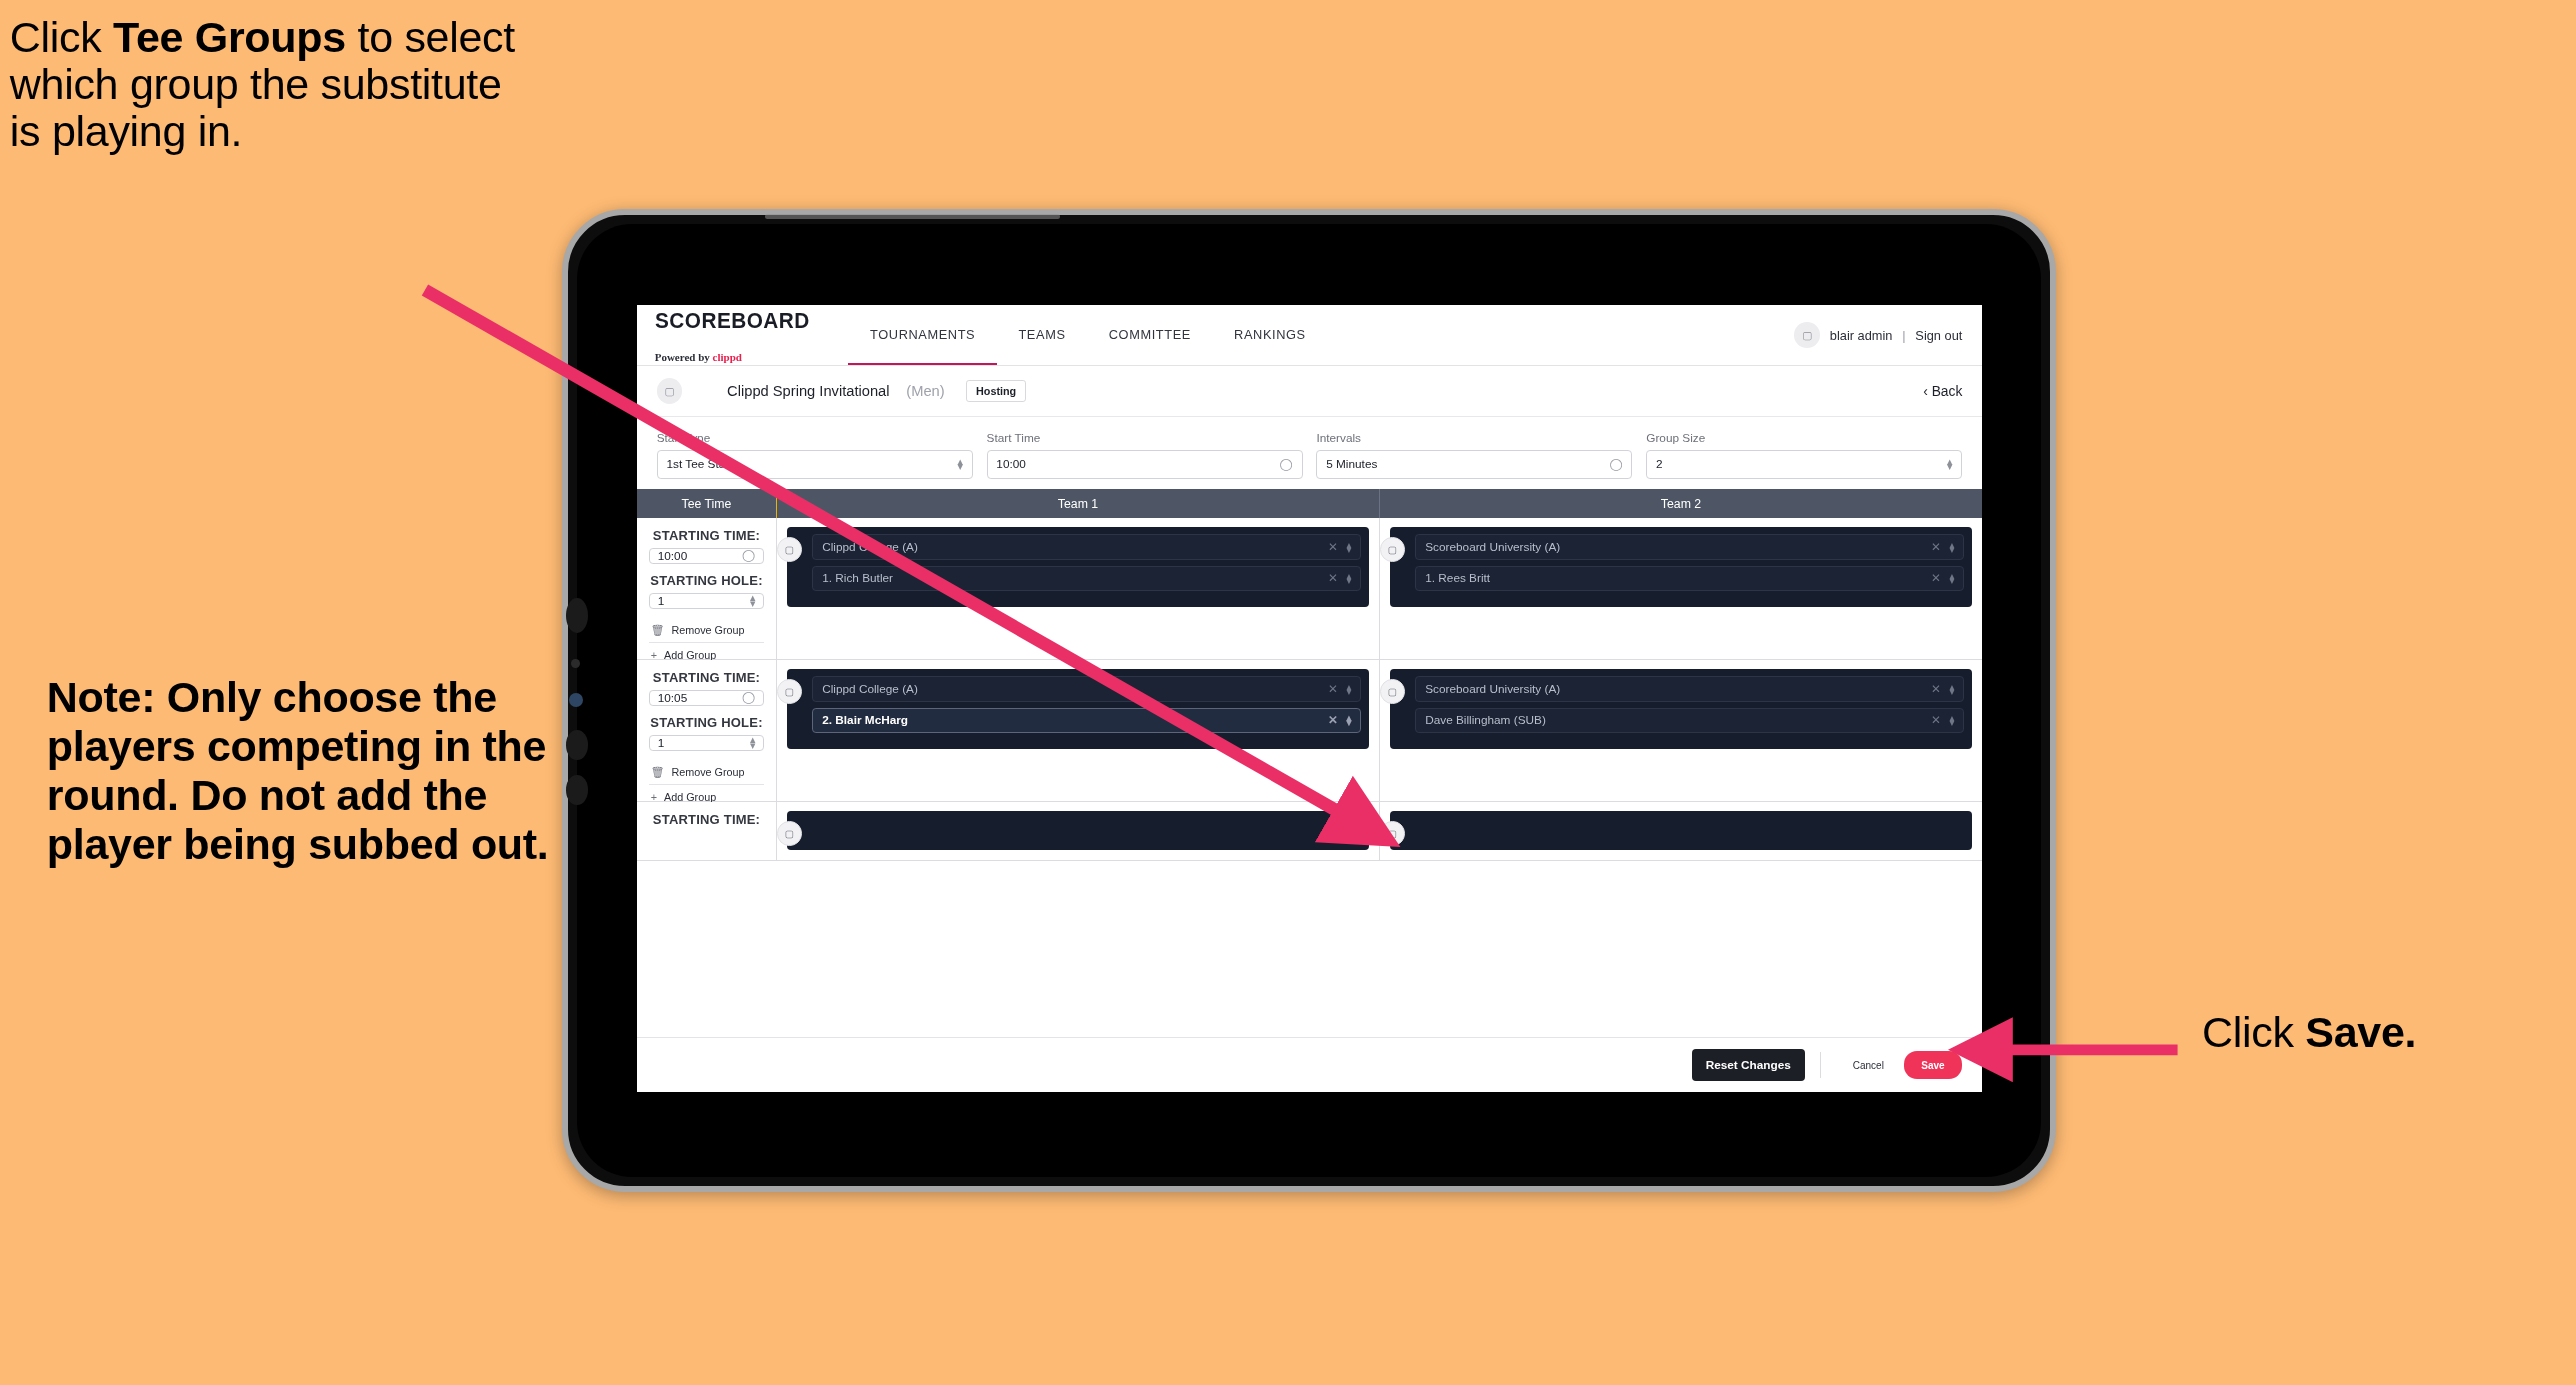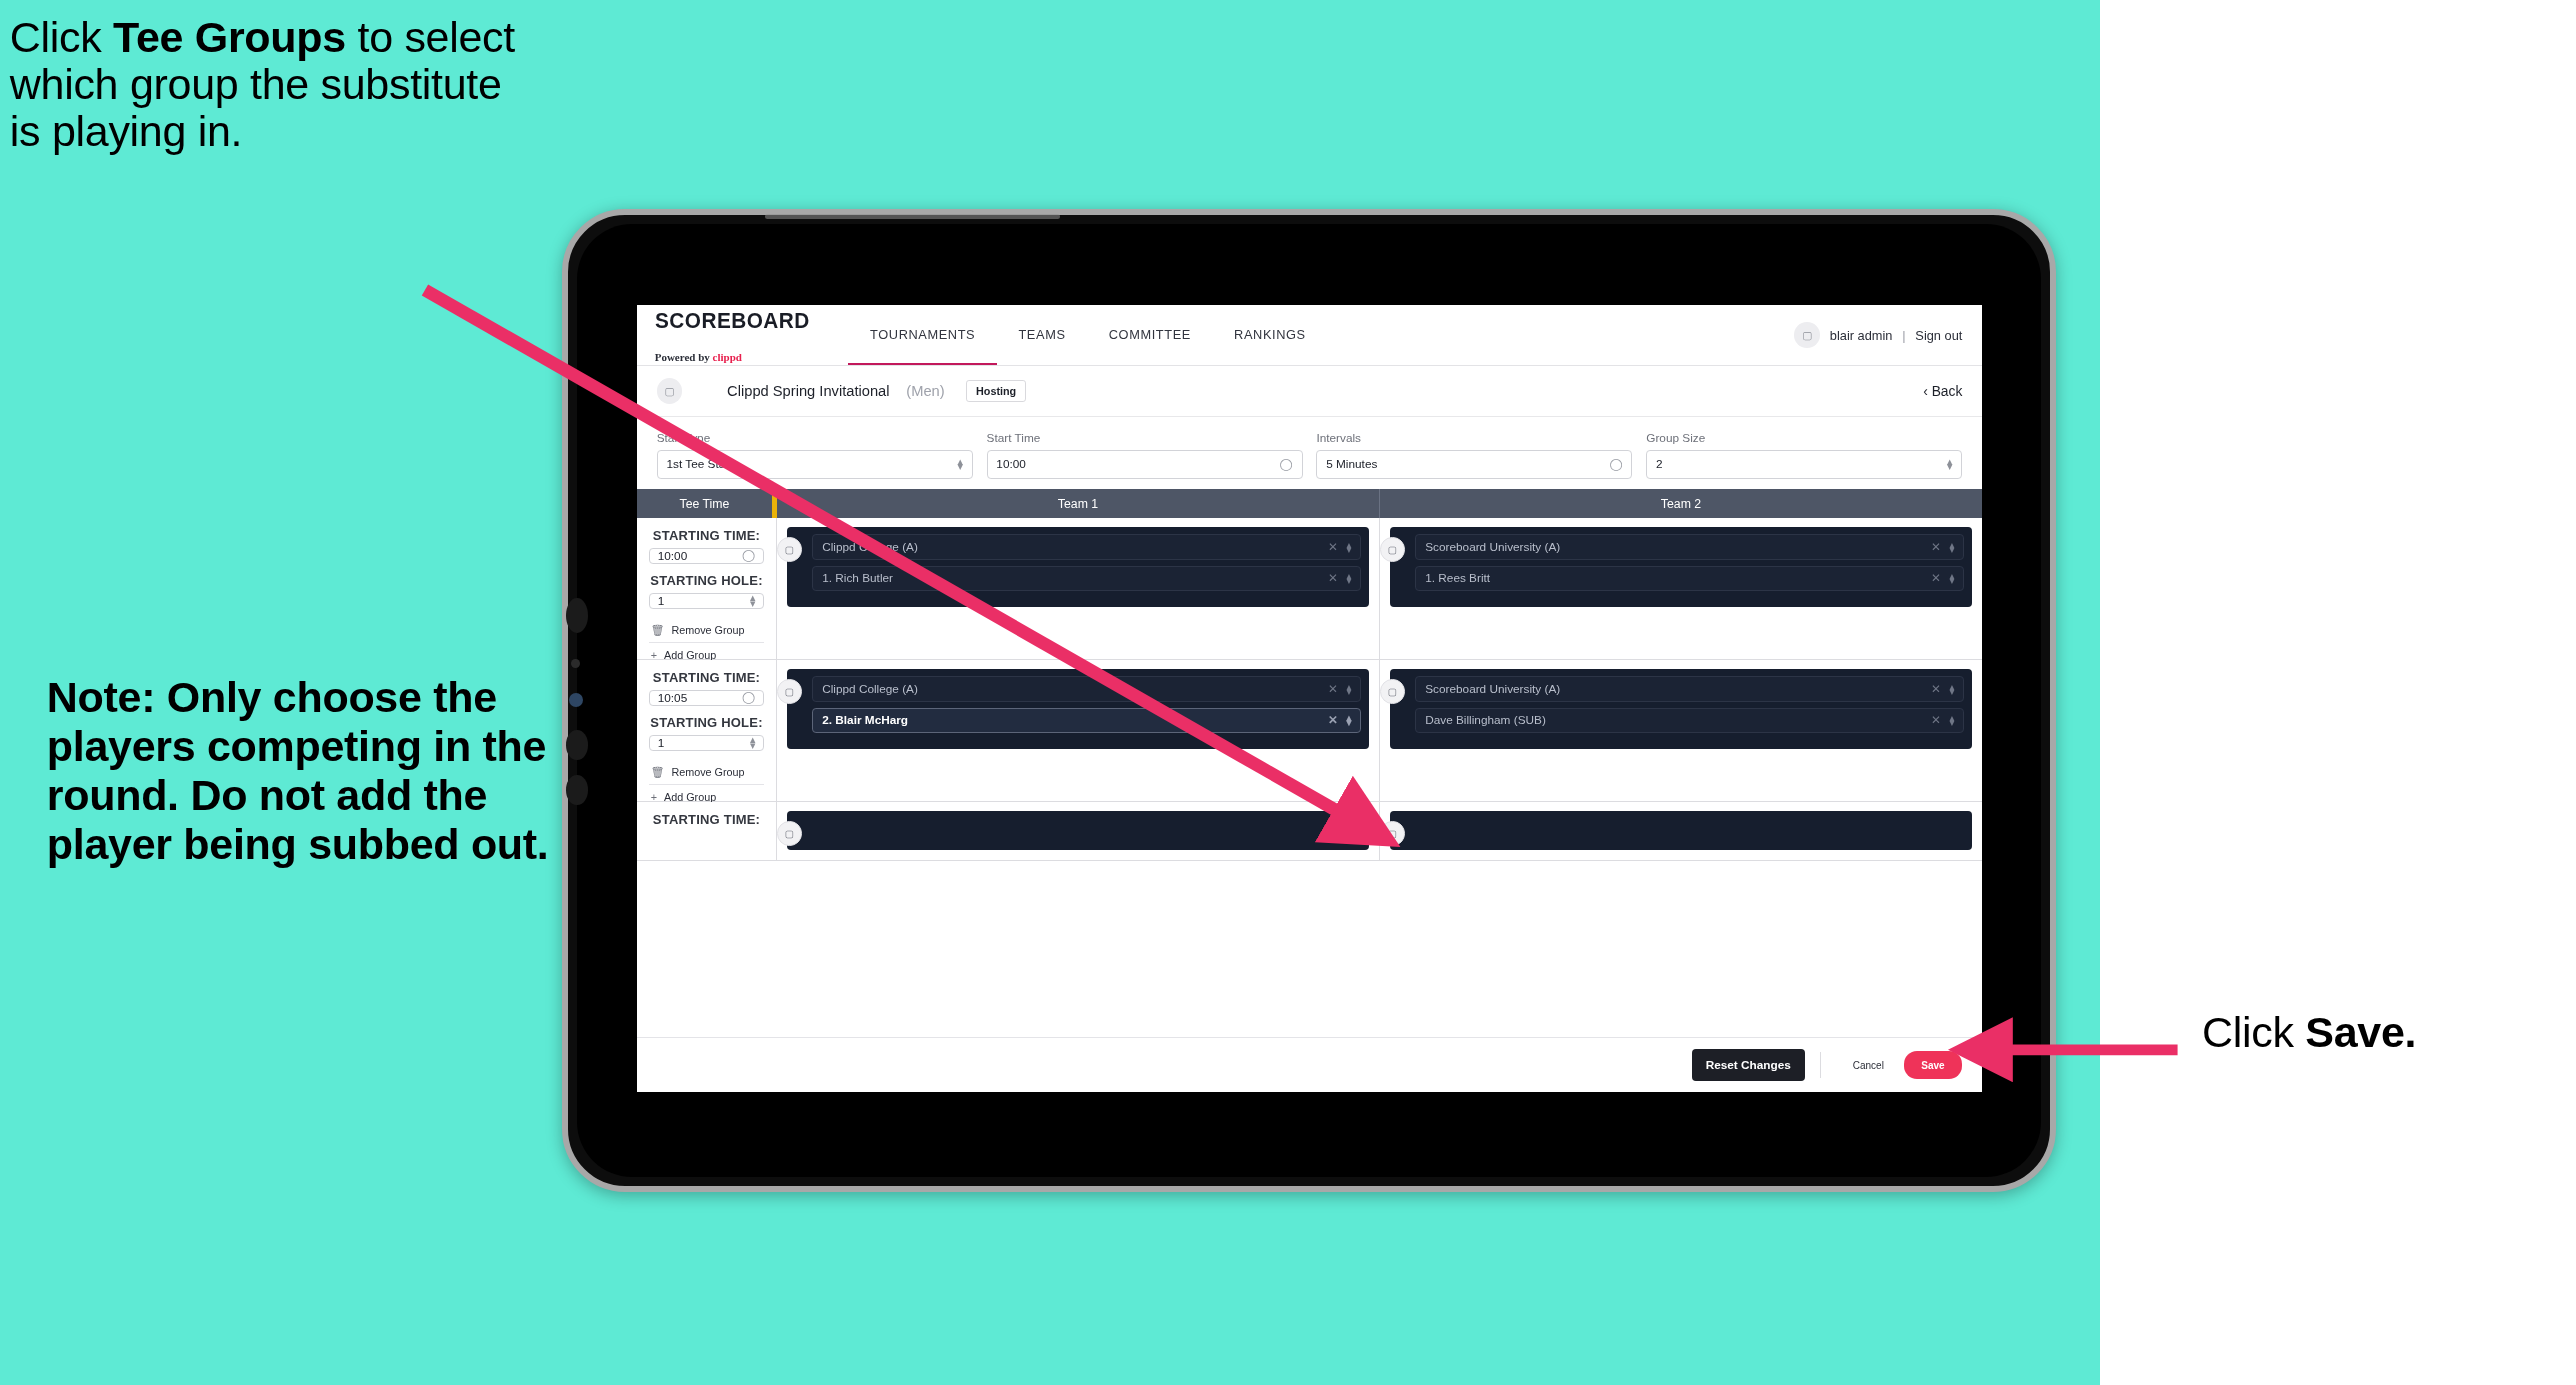--- a/index.html
+++ b/index.html
@@ -2,21 +2,21 @@
 <html><head>
 <meta charset="utf-8">
 <style>
   * { box-sizing: border-box; margin: 0; padding: 0; }
   html, body {
     width: 2576px; height: 1385px;
     background: #ffffff;
     font-family: "Liberation Sans", sans-serif;
     overflow: hidden;
   }
-  .page { position: relative; width: 2100px; height: 1385px; background:#5eead4; }
+  .page { position: relative; width: 2576px; height: 1385px; background:#fdba74; }
 
   
   .annot {
     position: absolute;
     color: #000;
     font-size: 43px;
     line-height: 1.10;
     letter-spacing: -0.3px;
   }
   .annot b { font-weight: 700; }
@@ -113,21 +113,21 @@
     height:29.5px; border:1px solid #d2d3d8; border-radius:3.9px; background:#fff;
     display:flex; align-items:center; padding:0 8.8px; font-size:11.8px; color:#21242d;
   }
   .control .val { flex:1; }
   .ctl-icon { color:#9a9da5; font-size:11.8px; line-height:1; }
   .stepper { display:flex; flex-direction:column; line-height:.55; font-size:10.8px; color:#8e9199; }
 
   
   .tbl-head { display:flex; background:#4e5666; color:#fff; height:29.5px; }
   .th { display:flex; align-items:center; justify-content:center; font-size:12.3px; }
-  .th.tee { width:140px; border-right:5px solid #eab308; }
+  .th.tee { width:140px; border-right:1px solid #eab308; }
   .th.t1  { flex:1; border-right:1px solid #6a7283; }
   .th.t2  { flex:1; }
 
   .grow { display:flex; border-bottom:1px solid #dcdce0; min-height:0; }
   .tee-col {
     width:140px; border-right:1px solid #dcdce0; padding:9.8px 11.8px 7.9px 11.8px;
     display:flex; flex-direction:column; align-items:center; background:#fff;
   }
   .tee-lab { font-size:13px; font-weight:700; color:#34373f; letter-spacing:0.2px; margin-bottom:4.9px;text-align:center; }
   .tee-ctl {

